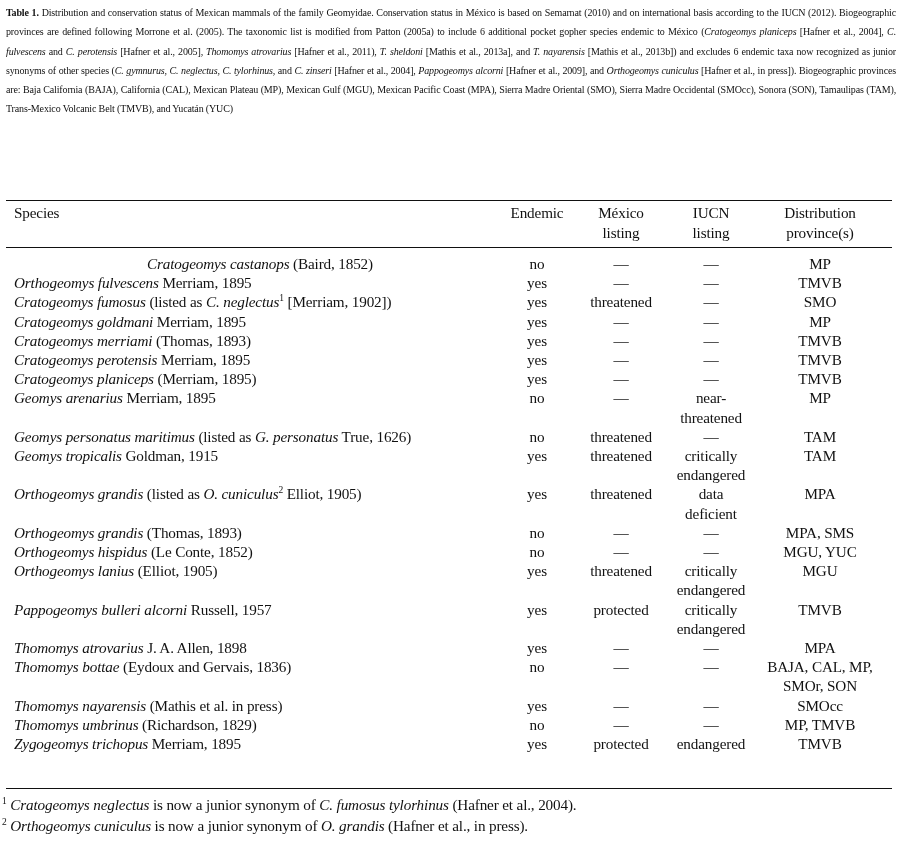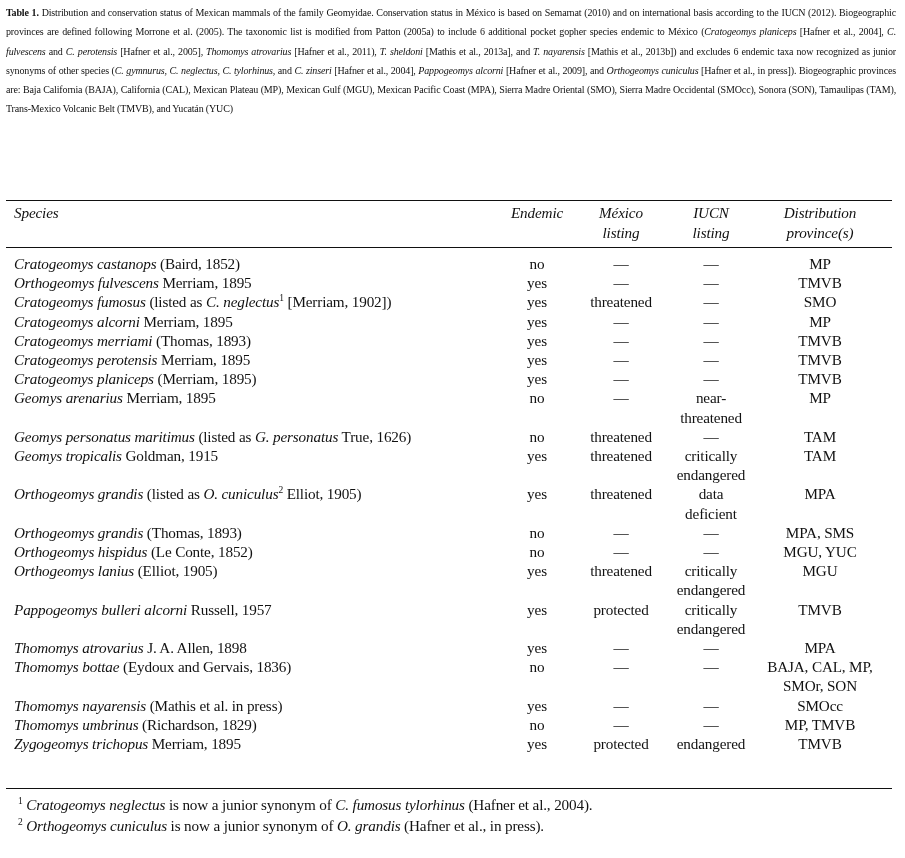--- a/index.html
+++ b/index.html
@@ -21,41 +21,41 @@
   .rule.top { top: 200px; }
   .rule.mid { top: 247px; }
   .rule.bot { top: 788px; }
 
   table.data {
     position: absolute; left: 6px; top: 203px; width: 886px;
     border-collapse: collapse; font-size: 15.2px;
     letter-spacing: -0.15px;
   }
   table.data th {
-    font-weight: normal; font-style: italic;
+    font-weight: normal; 
     line-height: 20px; padding: 0; vertical-align: top;
   }
   table.data th.sp { text-align: left; padding-left: 8px; }
   table.data th.c { text-align: center; }
   table.data thead tr { height: 44px; }
-  table.data tbody tr.first td { padding-top: 7px; }
+  table.data tbody tr.first td { padding-top: 7px; text-align: center; }
   table.data td {
     padding: 0; line-height: 19.2px; vertical-align: top;
   }
   td.sp { padding-left: 8px !important; white-space: nowrap; }
   td.c { text-align: center; }
   col.c1 { width: 500px; }
   col.c2 { width: 62px; }
   col.c3 { width: 106px; }
   col.c4 { width: 74px; }
   col.c5 { width: 144px; }
   .sp i { font-style: italic; }
   sup { font-size: 9.5px; vertical-align: 6px; line-height: 0; }
   .foot {
-    position: absolute; left: 18px; font-size: 15.2px; letter-spacing: -0.15px;
+    position: absolute; left: 2px; font-size: 15.2px; letter-spacing: -0.15px;
   }
   .foot.f1 { top: 796px; }
   .foot.f2 { top: 817px; }
   .foot i { font-style: italic; }
 </style>
 </head>
 <body>
 
 <div class="caption"><b>Table 1.</b><span id="caption-text"><span> Distribution and conservation status of Mexican mammals of the family Geomyidae. Conservation status in México is based on Semarnat (2010) and on international basis according to the IUCN (2012). Biogeographic provinces are defined following Morrone et al. (2005). The taxonomic list is modified from Patton (2005a) to include 6 additional pocket gopher species endemic to México (</span><i>Cratogeomys planiceps</i><span> [Hafner et al., 2004], </span><i>C. fulvescens</i><span> and </span><i>C. perotensis</i><span> [Hafner et al., 2005], </span><i>Thomomys atrovarius</i><span> [Hafner et al., 2011), </span><i>T. sheldoni</i><span> [Mathis et al., 2013a], and </span><i>T. nayarensis</i><span> [Mathis et al., 2013b]) and excludes 6 endemic taxa now recognized as junior synonyms of other species (</span><i>C. gymnurus, C. neglectus, C. tylorhinus,</i><span> and </span><i>C. zinseri</i><span> [Hafner et al., 2004], </span><i>Pappogeomys alcorni</i><span> [Hafner et al., 2009], and </span><i>Orthogeomys cuniculus</i><span> [Hafner et al., in press]). Biogeographic provinces are: Baja California (BAJA), California (CAL), Mexican Plateau (MP), Mexican Gulf (MGU), Mexican Pacific Coast (MPA), Sierra Madre Oriental (SMO), Sierra Madre Occidental (SMOcc), Sonora (SON), Tamaulipas (TAM), Trans-Mexico Volcanic Belt (TMVB), and Yucatán (YUC)</span></span></div>
 
@@ -96,21 +96,21 @@
         <td class="c"><span>TMVB</span></td>
       </tr>
       <tr>
         <td class="sp"><i>Cratogeomys fumosus</i><span> (listed as </span><i>C. neglectus</i><sup>1</sup><span> [Merriam, 1902])</span></td>
         <td class="c">yes</td>
         <td class="c"><span>threatened</span></td>
         <td class="c"><span>—</span></td>
         <td class="c"><span>SMO</span></td>
       </tr>
       <tr>
-        <td class="sp"><i>Cratogeomys alcorni</i><span> Merriam, 1895</span></td>
+        <td class="sp"><i>Cratogeomys goldmani</i><span> Merriam, 1895</span></td>
         <td class="c">yes</td>
         <td class="c"><span>—</span></td>
         <td class="c"><span>—</span></td>
         <td class="c"><span>MP</span></td>
       </tr>
       <tr>
         <td class="sp"><i>Cratogeomys merriami</i><span> (Thomas, 1893)</span></td>
         <td class="c">yes</td>
         <td class="c"><span>—</span></td>
         <td class="c"><span>—</span></td>

